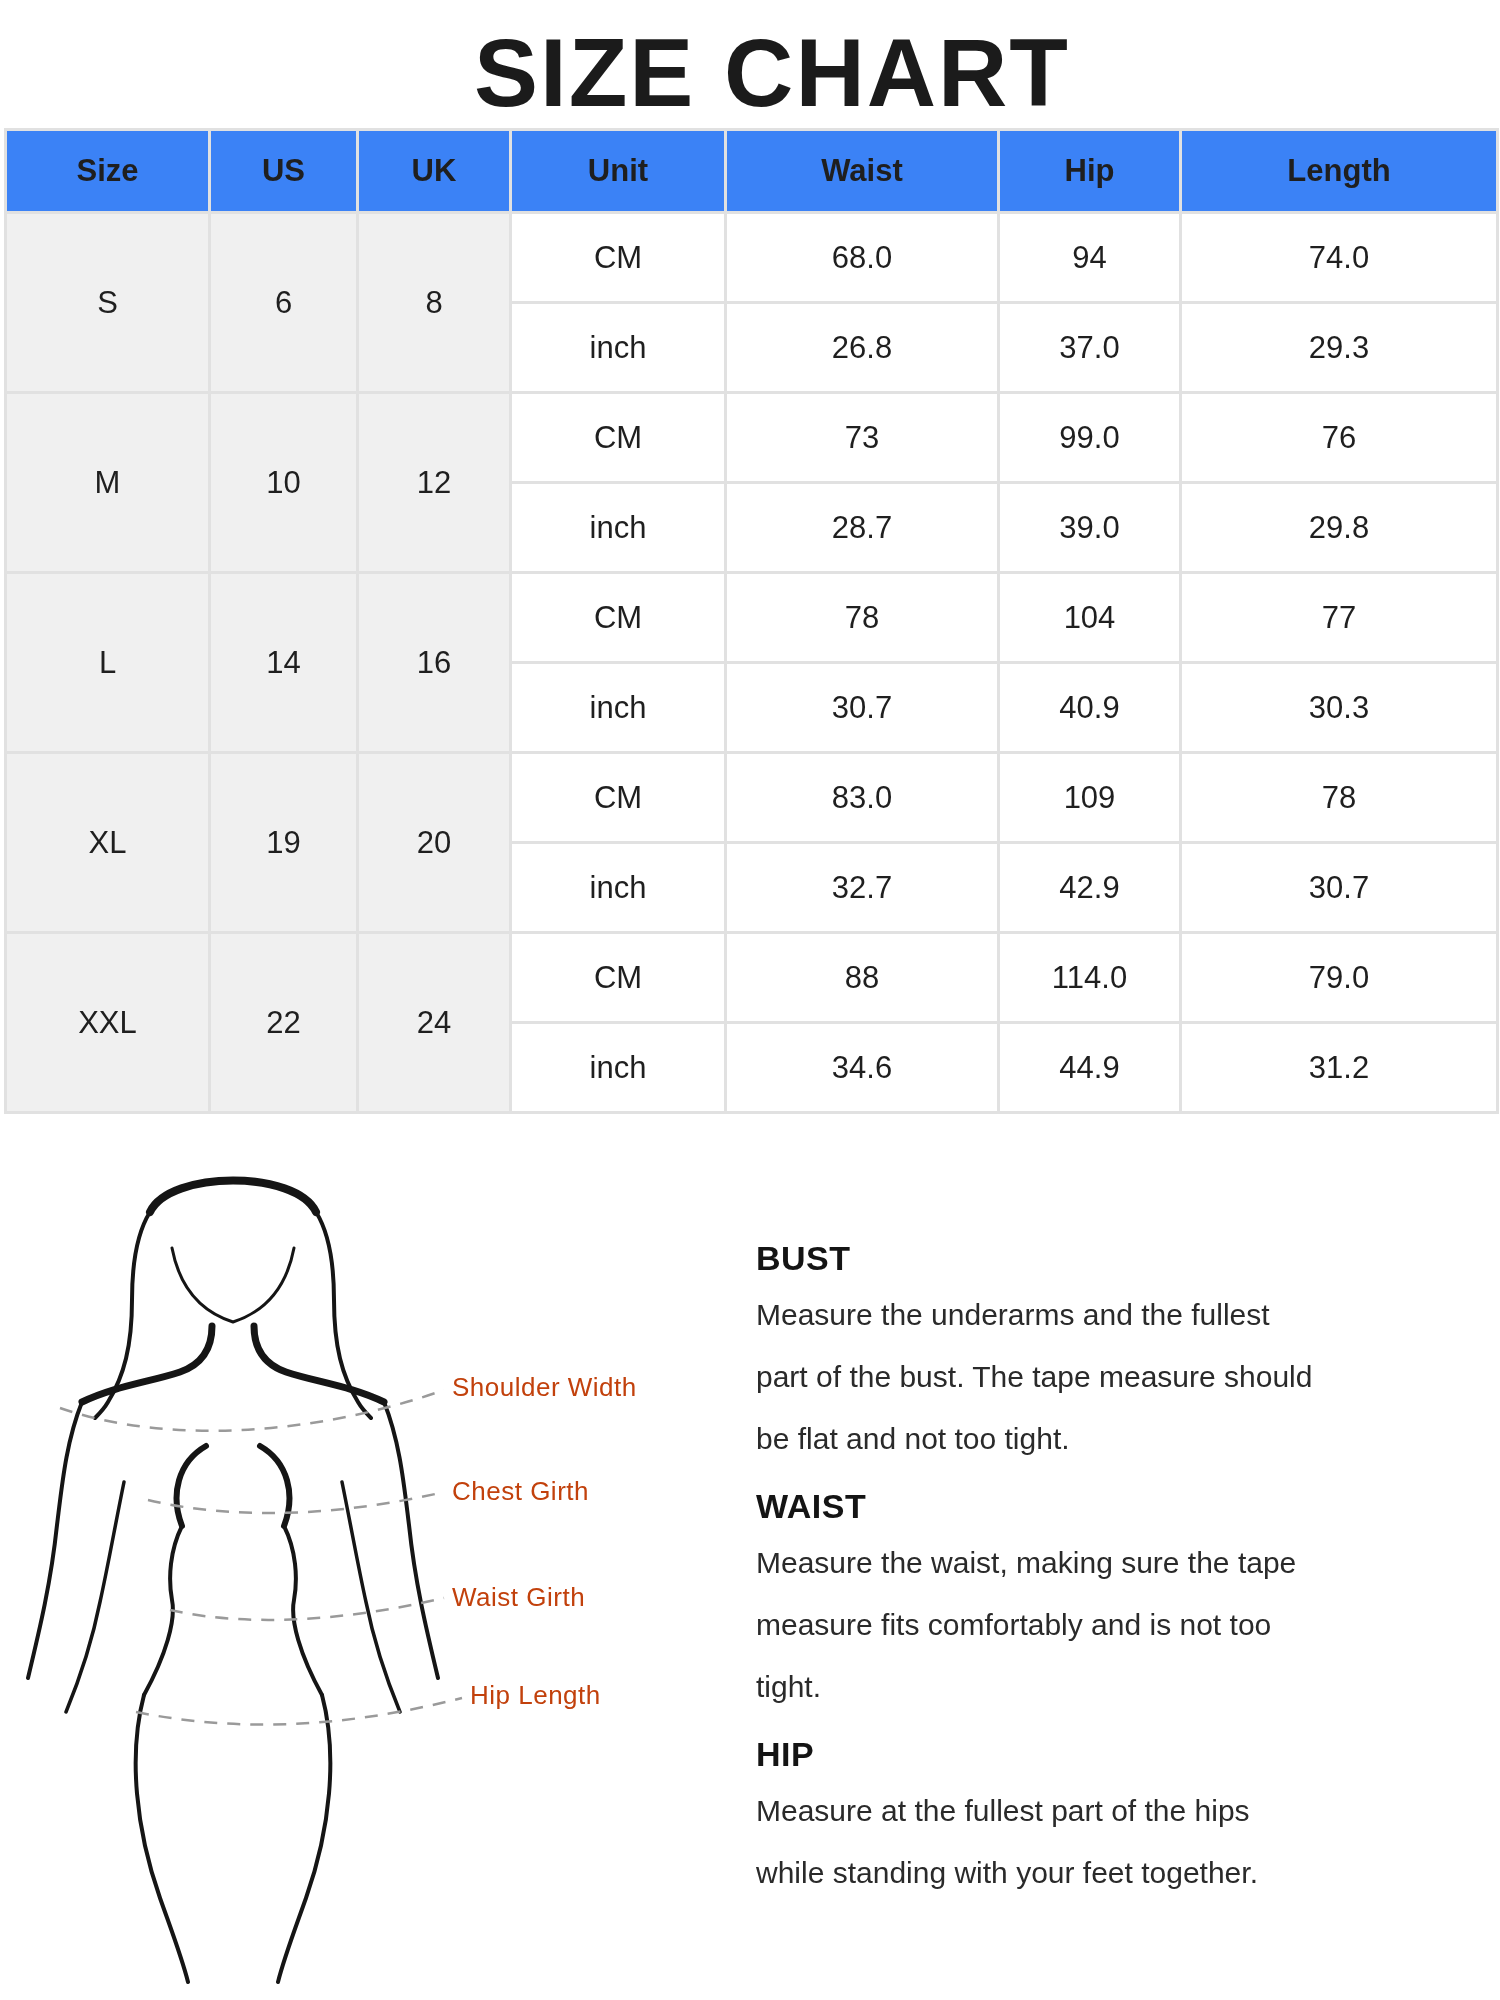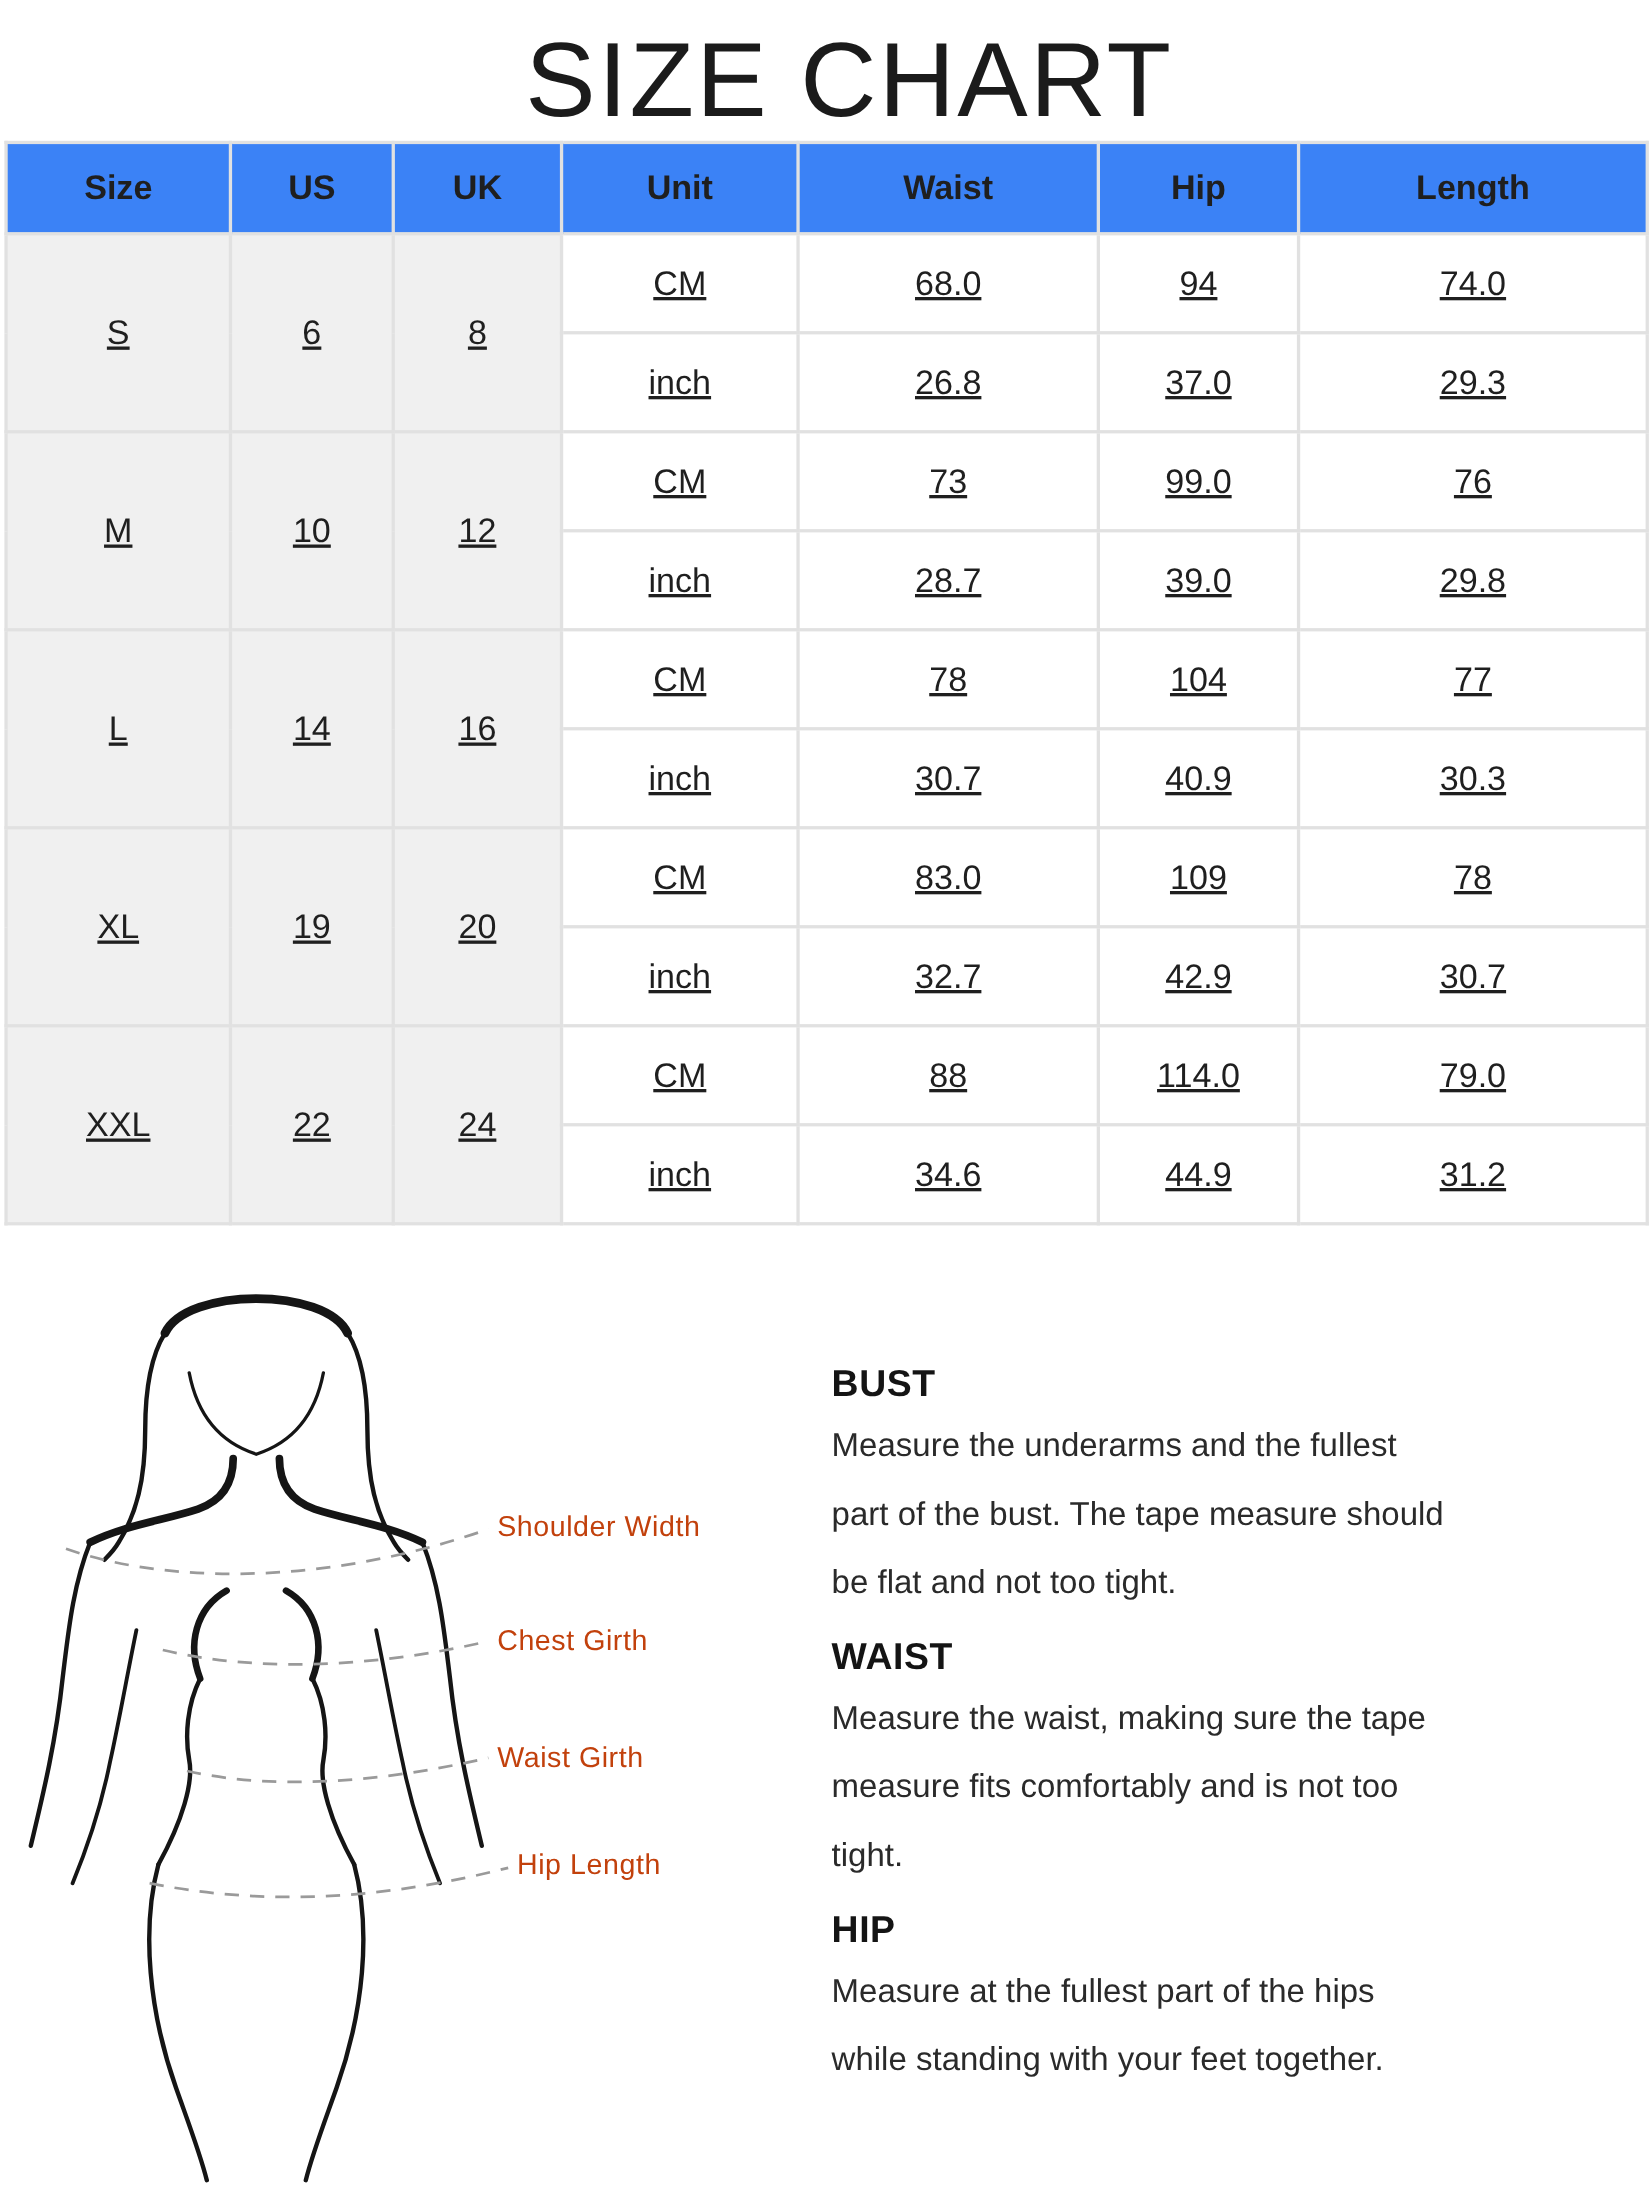--- a/index.html
+++ b/index.html
@@ -1,28 +1,28 @@
 <!DOCTYPE html>
 <html><head>
 <meta charset="utf-8">
 <style>
   * { margin:0; padding:0; box-sizing:border-box; }
   html,body { width:1500px; height:2000px; background:#ffffff;
     font-family:"Liberation Sans", sans-serif; color:#1f1f1f; }
   body { position:relative; overflow:hidden; }
 
   .title { position:absolute; top:18px; left:0; width:1500px; text-align:center;
-    font-size:96px; font-weight:400; letter-spacing:2px; color:#1b1b1b;padding-left:44px; }
+    font-size:96px; font-weight:700; letter-spacing:2px; color:#1b1b1b;padding-left:44px; }
 
   table.size-table { position:absolute; top:128px; left:4px; width:1492px;
     border-collapse:collapse; table-layout:fixed; }
   .size-table th, .size-table td { border:3px solid #e1e1e1; text-align:center;
     vertical-align:middle; font-size:31px; color:#1f1f1f; }
   .size-table thead th { background:#3b82f6; font-weight:700; height:83px; }
-  .size-table td { height:90px; background:#ffffff; font-weight:400;text-decoration:underline; }
+  .size-table td { height:90px; background:#ffffff; font-weight:400; }
   .size-table td.gray { background:#f0f0f0; }
 
   .figure-wrap { position:absolute; left:20px; top:1150px; width:700px; height:850px; }
   .figure-wrap svg { position:absolute; left:0; top:0; }
   .meas-label { position:absolute; font-size:26px; color:#c2410c; letter-spacing:0.5px;
     white-space:nowrap; }
   .lbl-shoulder { left:432px; top:222px; }
   .lbl-chest    { left:432px; top:326px; }
   .lbl-waist    { left:432px; top:432px; }
   .lbl-hip      { left:450px; top:530px; }

